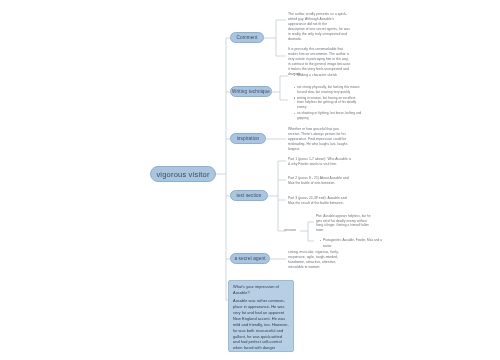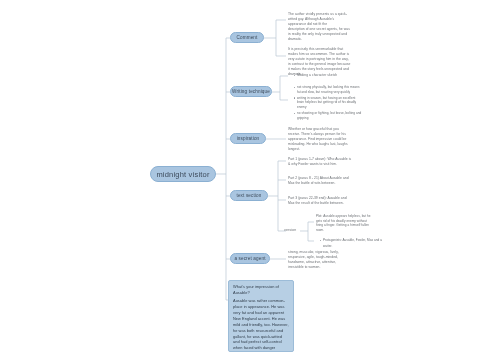--- a/index.html
+++ b/index.html
@@ -127,21 +127,21 @@
     <path d="M308,222 L308,241" stroke="#b9c6d2" stroke-width="0.7" fill="none"></path>
     <path d="M308,222 L314,222" stroke="#b9c6d2" stroke-width="0.7" fill="none"></path>
     <path d="M308,241 L314,241" stroke="#b9c6d2" stroke-width="0.7" fill="none"></path>
 
     <path d="M270,259 L286,259" stroke="#b9c6d2" stroke-width="0.7" fill="none"></path>
 
     <path d="M226,259 L226,300 L228,300" stroke="#b9c6d2" stroke-width="0.7" fill="none"></path>
   </svg>
 
   <div class="central" style="left:150px;top:166px;width:66px;height:16px;">
-    <span class="w">midnight    visitor</span>
+    <span class="w">vigorous    visitor</span>
   </div>
 
   <div class="branch" style="left:230px;top:32px;width:34px;height:11px;">
     <span>Comment</span>
   </div>
 
   <div class="branch" style="left:230px;top:86px;width:42px;height:11px;">
     <span>Writing technique</span>
   </div>
 

